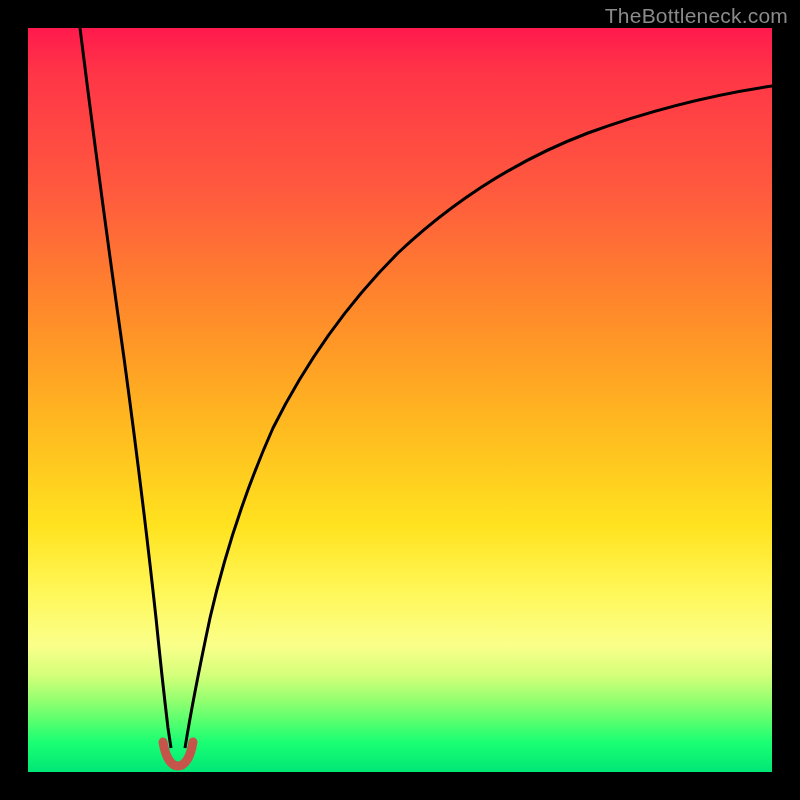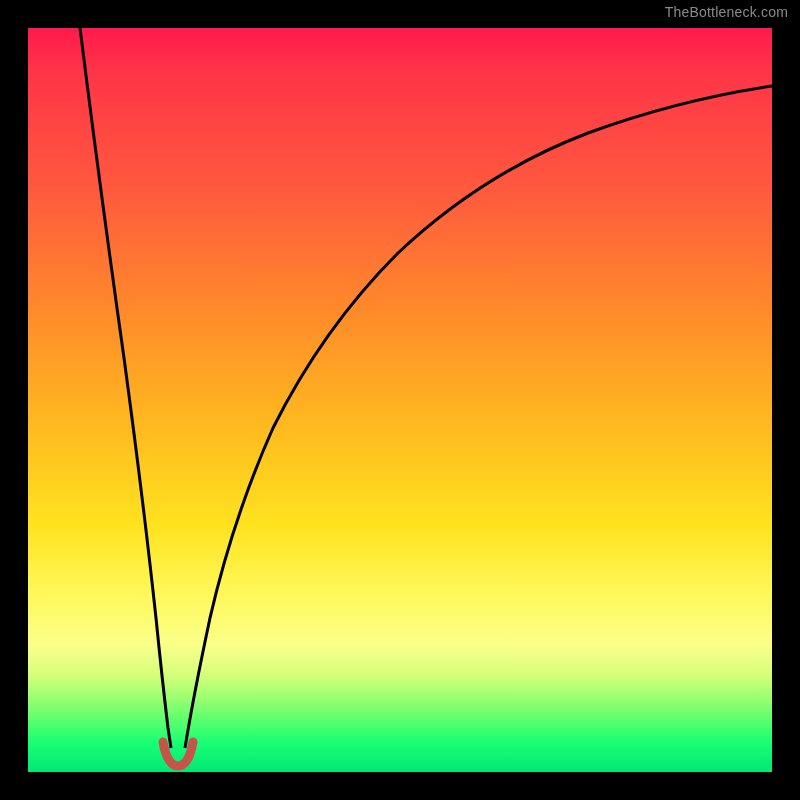--- a/index.html
+++ b/index.html
@@ -48,21 +48,21 @@
     left: 0;
     width: 744px;
     height: 744px;
     display: block;
   }
   .watermark {
     position: absolute;
     top: 4px;
     right: 12px;
     color: #8a8a8a;
-    font-size: 14px;
+    font-size: 21px;
     letter-spacing: 0.2px;
     font-weight: 400;
   }
 </style>
 </head>
 <body>
 
 <div class="frame">
   <div class="plot">
     <svg class="curve" viewBox="0 0 744 744" preserveAspectRatio="none">

